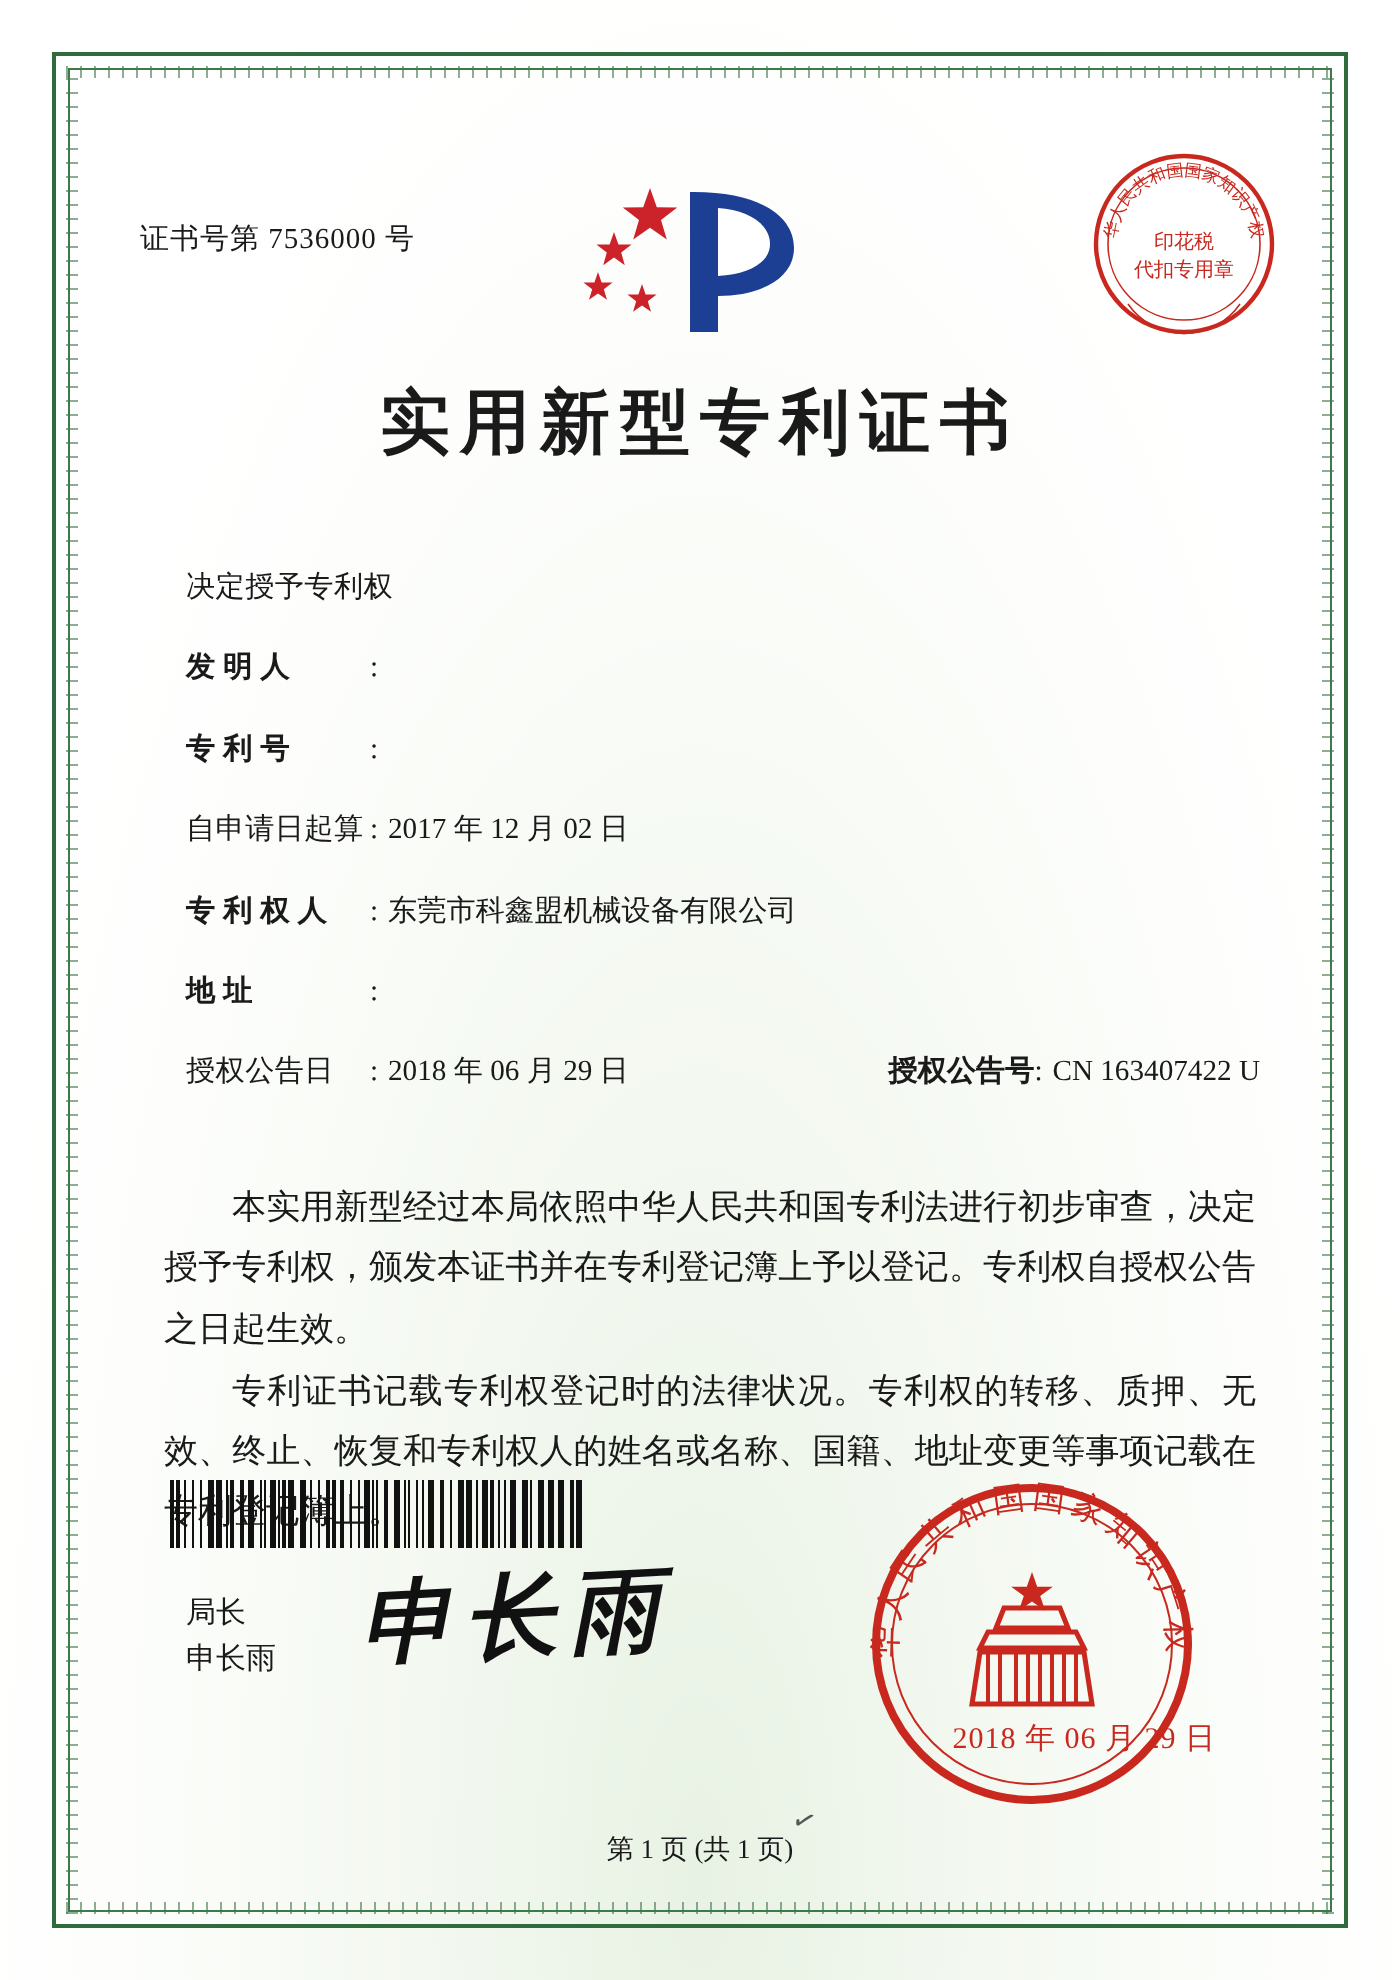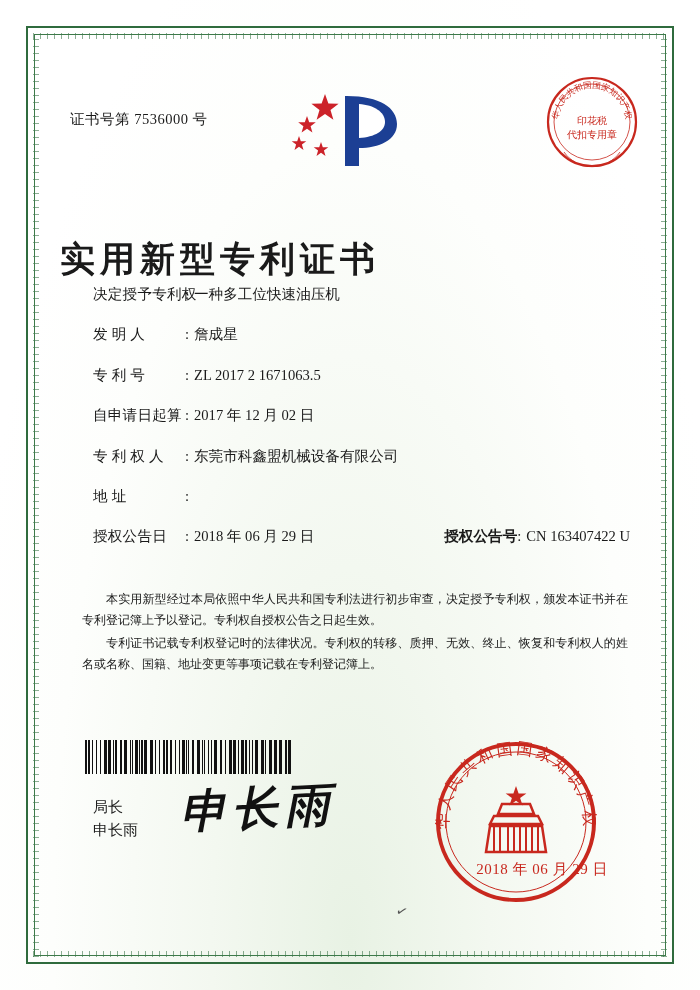--- a/index.html
+++ b/index.html
@@ -111,26 +111,25 @@
     top: 26px;
     width: 96px;
     height: 96px;
   }
 
   .title {
     position: absolute;
     top: 140px;
     left: 0;
     right: 0;
-    text-align: left;
+    text-align: center;
     font-size: 35px;
     font-weight: bold;
     letter-spacing: 5px;
     font-family: "DejaVu Serif", "Liberation Serif", serif;
-    margin-top: 48px;
   }
 
   
   .fields {
     position: absolute;
     top: 236px;
     left: 33px;
     right: 10px;
   }
   .frow {
@@ -142,38 +141,39 @@
   }
   .flabel {
     width: 92px;
     flex: 0 0 92px;
     letter-spacing: 0.2px;
     white-space: nowrap;
   }
   .flabel.spaced {
     display: flex;
     justify-content: space-between;
+    font-weight: bold;
   }
   .fcolon { width: 9px; flex: 0 0 9px; }
   .fvalue { flex: 1 1 auto; }
   .addr-line2 { padding-left: 44px; }
 
   .frow.two-col .right-part {
     margin-left: 44px;
     display: flex;
   }
   .right-label { white-space: nowrap; font-weight: bold; }
 
   
   .paras {
     position: absolute;
     top: 541px;
     left: 22px;
     right: 12px;
-    font-size: 12px;
+    font-size: 17px;
     line-height: 1.78;
     text-align: justify;
   }
   .paras p {
     margin: 0 0 1px 0;
     text-indent: 2em;
   }
 
   
   .barcode {
@@ -290,33 +290,30 @@
       </svg>
     </div>
 
     <div class="title">实用新型专利证书</div>
 
     <div class="fields">
 
       <div class="frow">
         <div class="flabel">决定授予专利权</div>
         <div class="fcolon">:</div>
-        <div class="fvalue">一种多工位快速油压机</div>
       </div>
 
       <div class="frow">
         <div class="flabel spaced">发 明 人</div>
         <div class="fcolon">:</div>
-        <div class="fvalue">詹成星</div>
       </div>
 
       <div class="frow">
         <div class="flabel spaced">专 利 号</div>
         <div class="fcolon">:</div>
-        <div class="fvalue">ZL 2017 2 1671063.5</div>
       </div>
 
       <div class="frow">
         <div class="flabel">自申请日起算</div>
         <div class="fcolon">:</div>
         <div class="fvalue">2017 年 12 月 02 日</div>
       </div>
 
       <div class="frow">
         <div class="flabel spaced">专 利 权 人</div>
@@ -427,15 +424,16 @@
           <polygon points="-18,-16 18,-16 14,-26 -14,-26" fill="none" stroke="#c8281e" stroke-width="2.5"></polygon>
           <polygon points="0,-44 2.6,-36.6 10.4,-36.6 4.1,-32 6.6,-24.6 0,-29.2 -6.6,-24.6 -4.1,-32 -10.4,-36.6 -2.6,-36.6" fill="#c8281e"></polygon>
         </g>
       </svg>
     </div>
 
     <div class="seal-date">2018 年 06 月 29 日</div>
 
     <div class="tick">✓</div>
 
+    <div class="pagefoot">第 1 页 (共 1 页)</div>
 
   </div>
 </div>
 
 </body></html>

